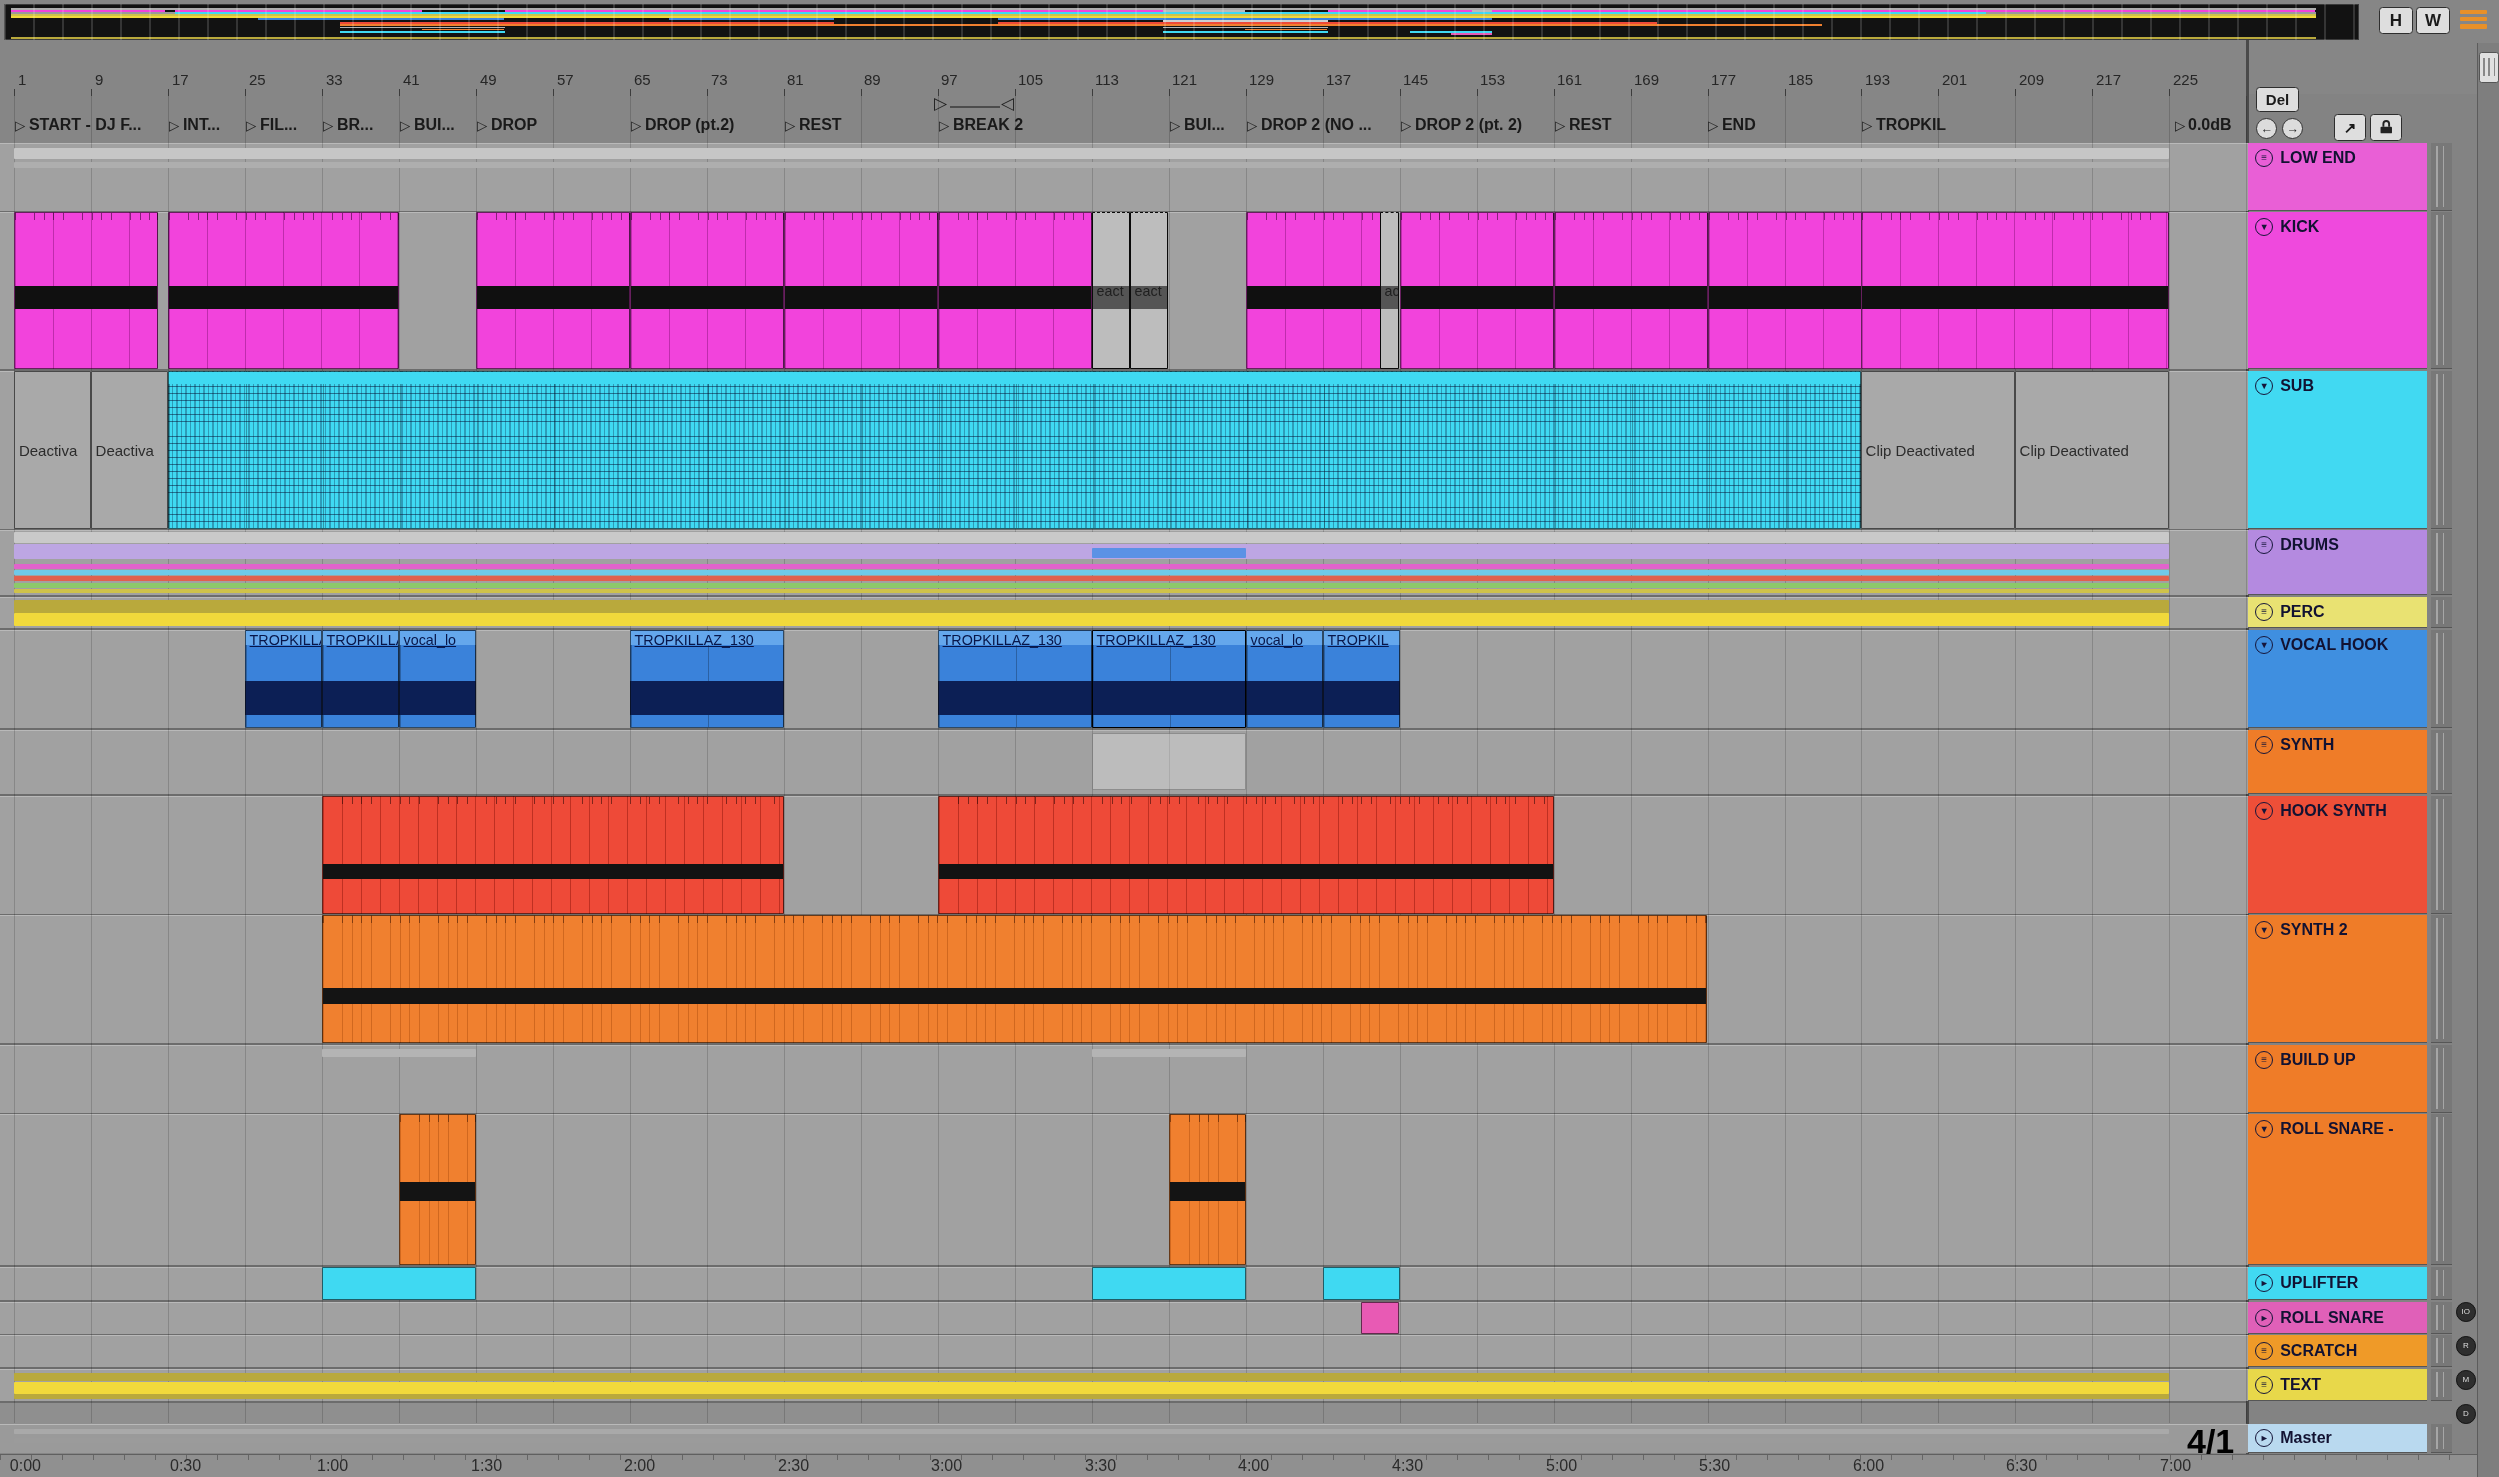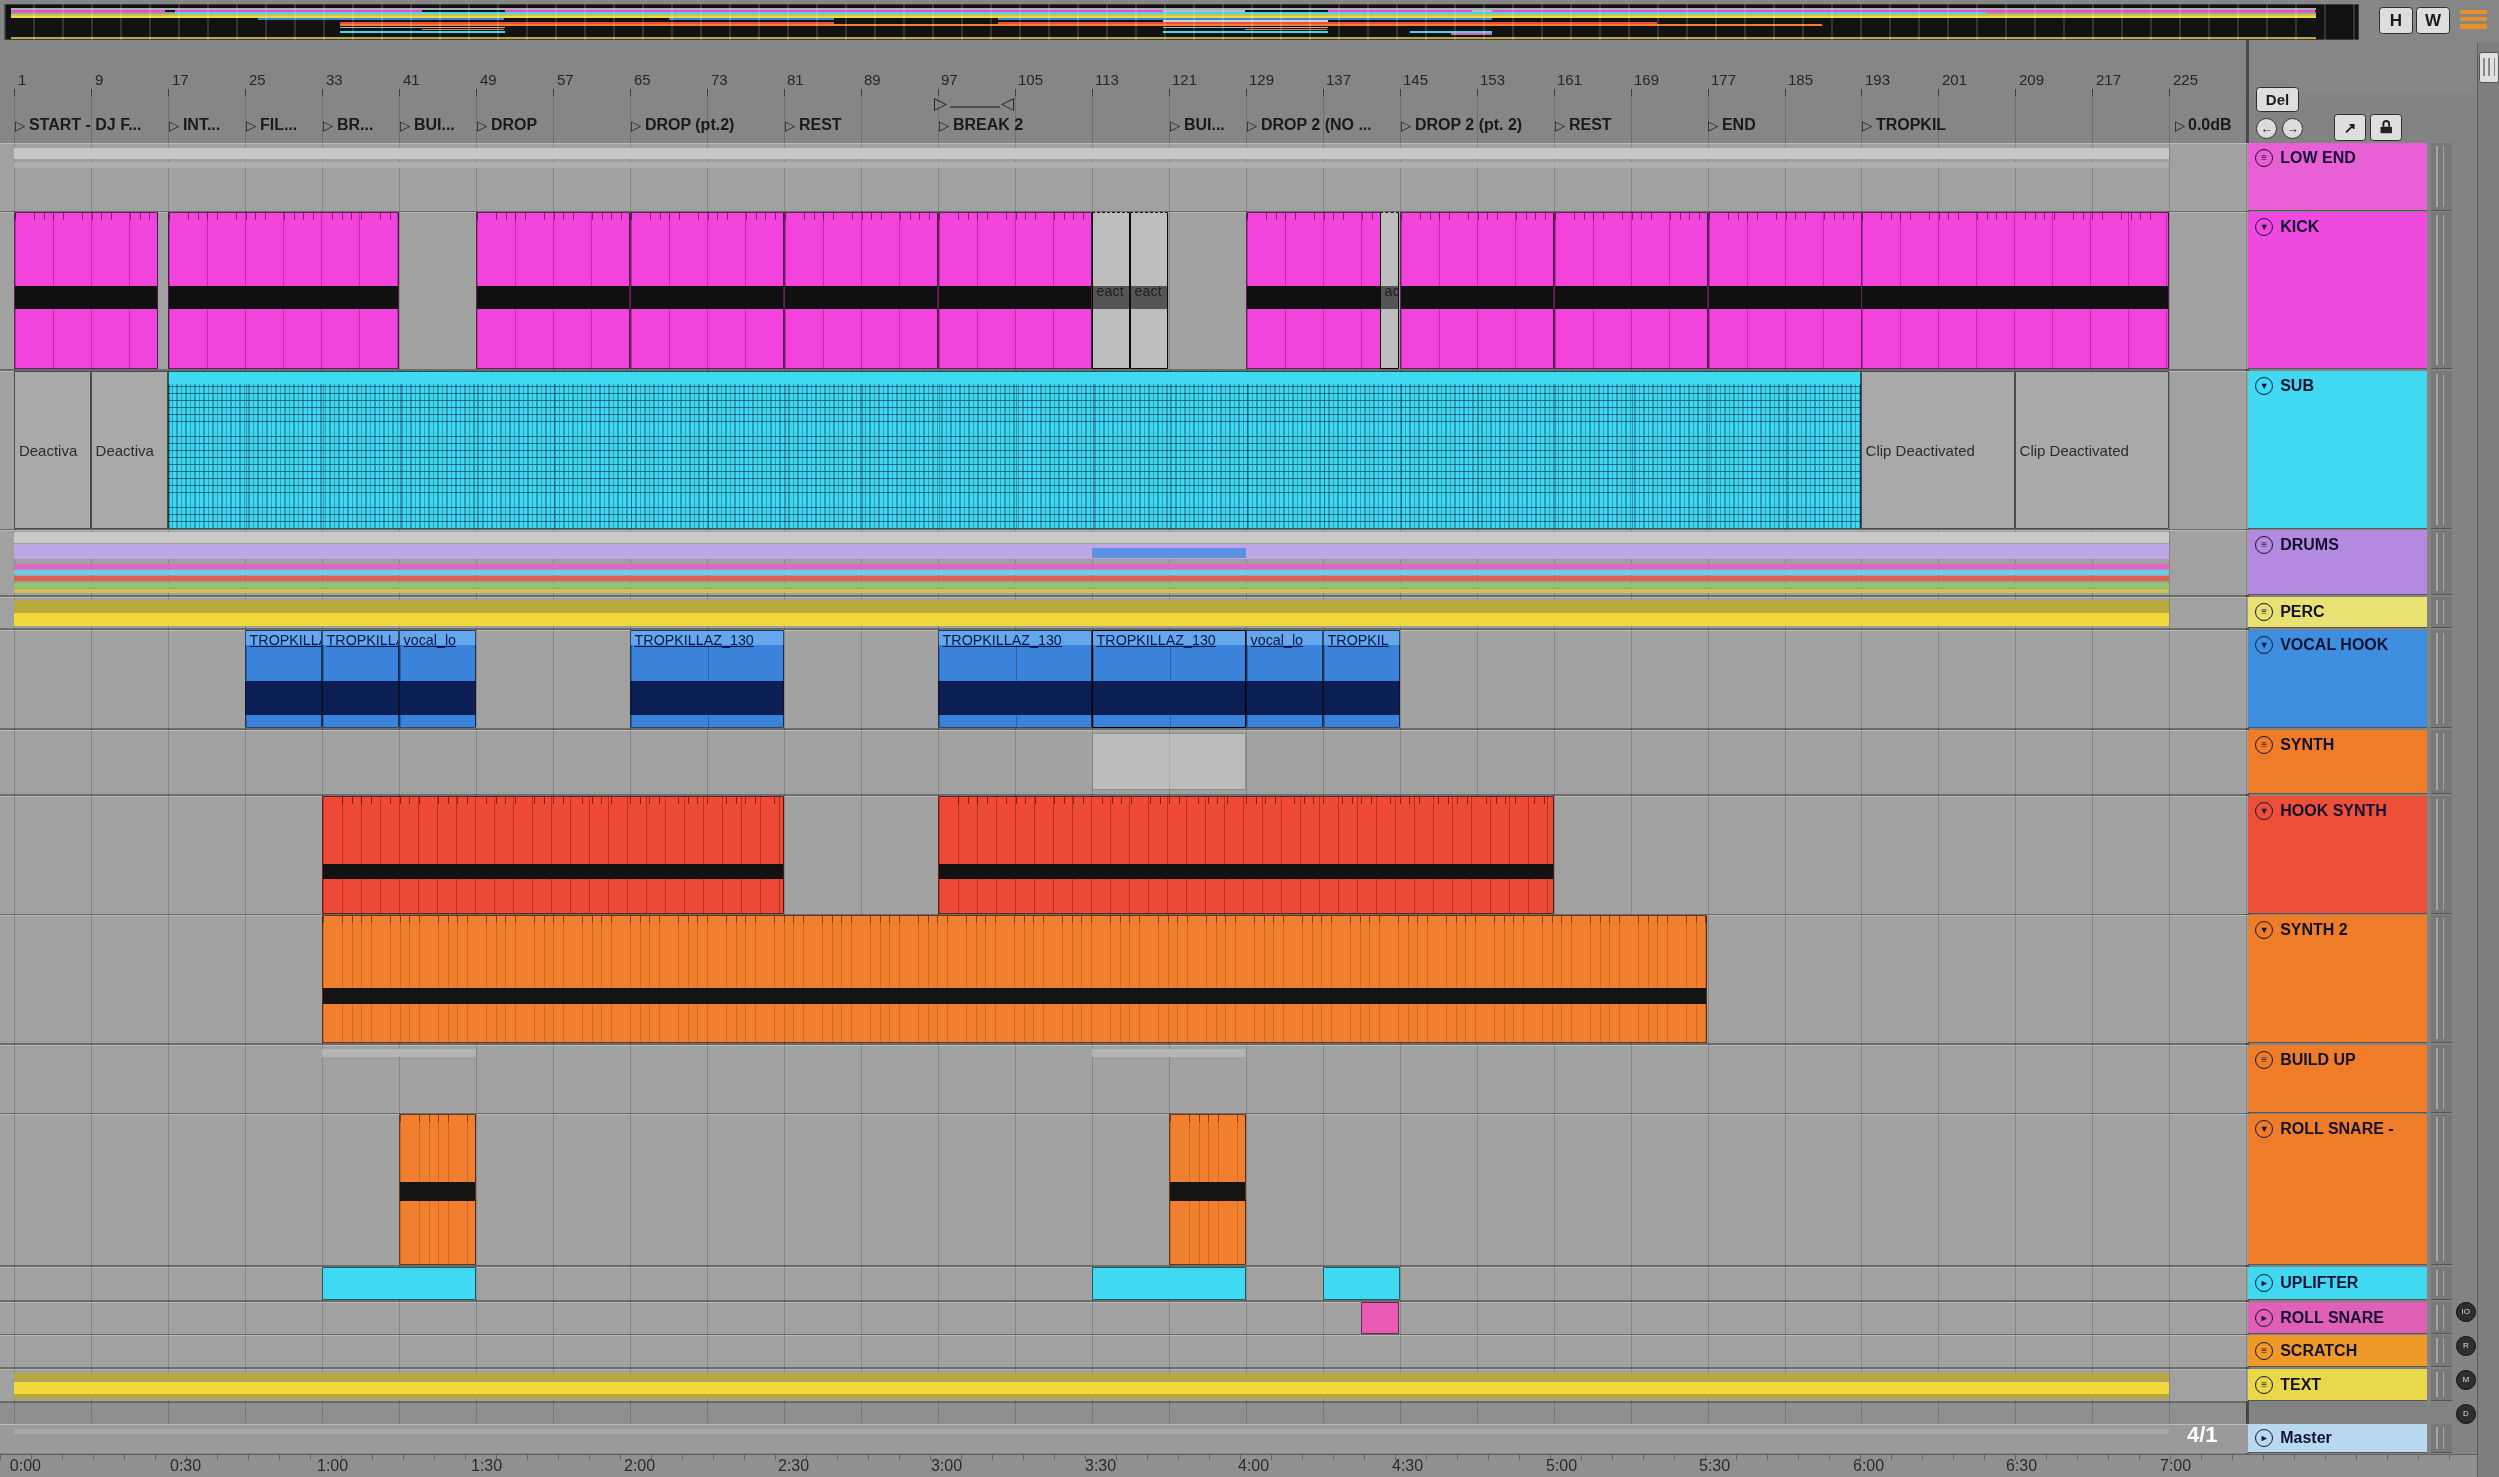--- a/index.html
+++ b/index.html
@@ -93,21 +93,21 @@
   .icon-circle{width:18px;height:18px;min-width:18px;border:1.8px solid #16163a;border-radius:50%;display:flex;align-items:center;justify-content:center;
                font-size:9.8px;line-height:1;color:#16163a;font-weight:700;box-sizing:border-box;background:transparent;}
 
   .meter{position:absolute;left:2431px;width:20.5px;background:#787878;border-bottom:1.8px solid #565656;box-sizing:border-box;}
   .meter i{position:absolute;top:2.7px;bottom:2.7px;width:1.8px;background:#a6a6a6;}
 
   .sbtn{position:absolute;left:2456px;width:19.6px;height:19.6px;border-radius:50%;background:#2e2e2e;color:#dddddd;
         font-size:8px;display:flex;align-items:center;justify-content:center;border:0.9px solid #111;box-sizing:border-box;}
 
   .flag{position:absolute;display:flex;align-items:center;gap:2.7px;font-size:16px;font-weight:700;color:#1a1a1a;white-space:nowrap;}
-  .timesig{position:absolute;left:2187px;top:1422px;font-size:22px;font-weight:700;color:#ffffff;z-index:8;}
+  .timesig{position:absolute;left:2187px;top:1422px;font-size:34px;font-weight:700;color:#000000;z-index:8;}
 
   .bottom-ruler{position:absolute;left:0;top:1454px;width:2500px;height:23px;background:#909090;border-top:0.9px solid #606060;box-sizing:border-box;
     background-image:repeating-linear-gradient(90deg,rgba(60,60,60,.5) 0 0.9px,transparent 0.9px 31px);
     background-size:100% 5.3px;background-repeat:repeat-x;}
   .time-label{position:absolute;top:1457px;font-size:16px;color:#2b2b2b;}
 
   .scroll-col{position:absolute;left:2477px;top:43px;width:23px;height:1434px;background:#7e7e7e;border-left:0.9px solid #5c5c5c;box-sizing:border-box;}
   .grip{position:absolute;left:2479px;top:52px;width:18px;height:28.5px;background:#e0e0e0;border-radius:2.7px;border:0.9px solid #555;
     background-image:repeating-linear-gradient(90deg,#888 0 1.8px,transparent 1.8px 5.3px);background-size:12.5px 18px;background-position:2.7px 4.5px;background-repeat:no-repeat;}
 </style>

